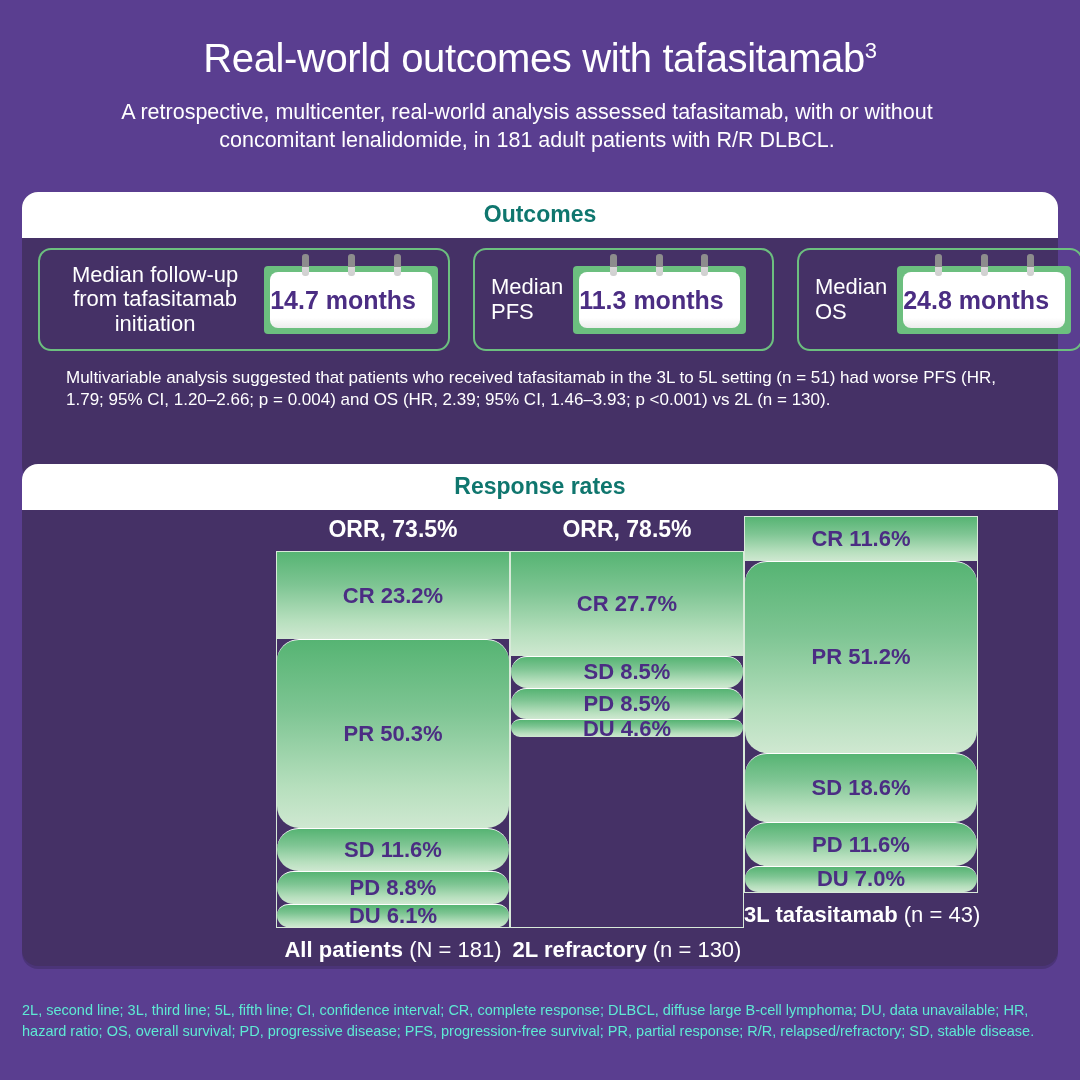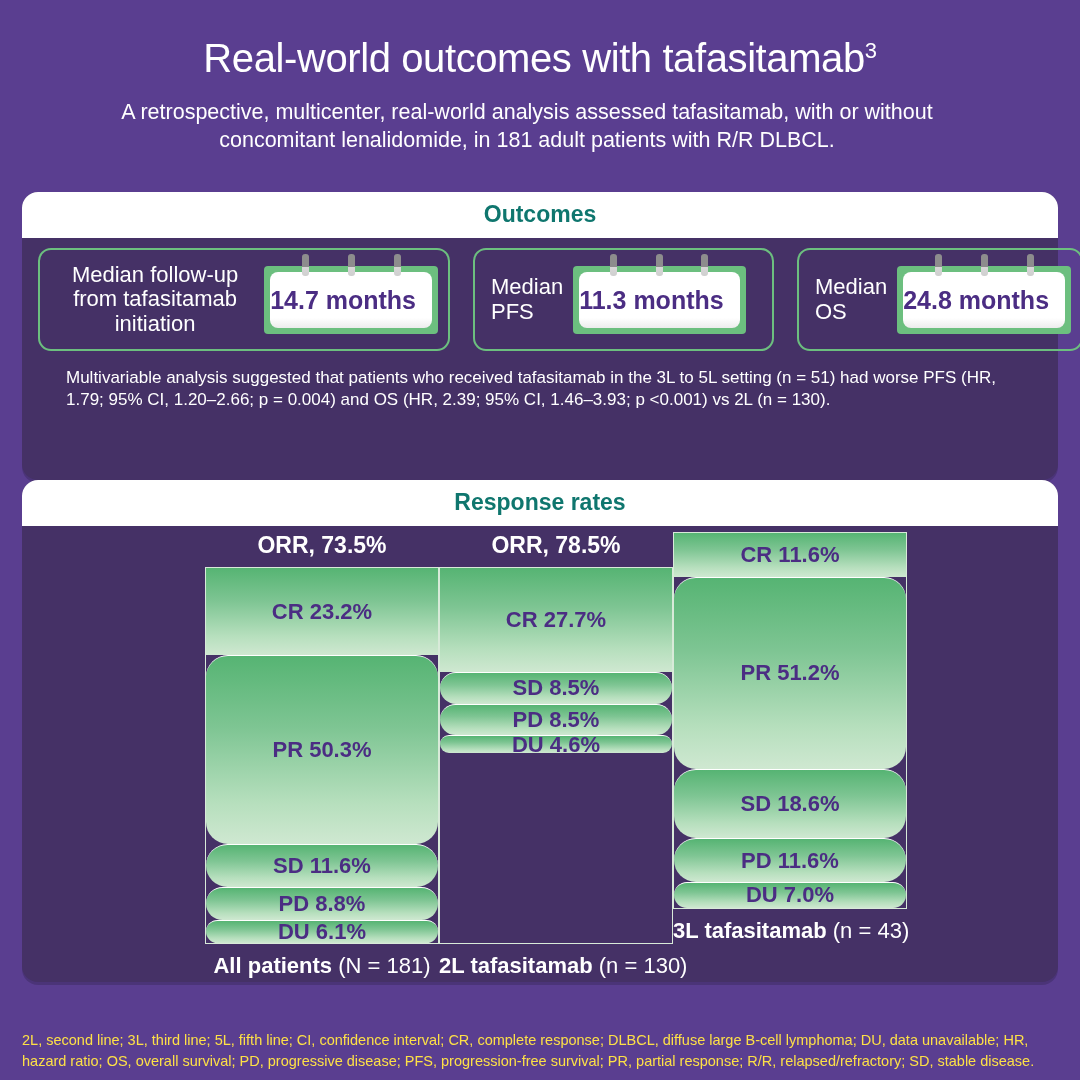--- a/index.html
+++ b/index.html
@@ -116,26 +116,26 @@
     white-space: nowrap;
   }
 
   .mva-note {
     font-size: 17px;
     line-height: 1.3;
     padding: 16px 44px 0 44px;
   }
 
   
-  #response-panel { top: 480px; height: 502px; }
+  #response-panel { top: 464px; height: 502px; }
 
   .charts {
     display: flex;
-    justify-content: center;
-    padding: 6px 24px 0 56px;
+    justify-content: flex-end;
+    padding: 6px 80px 0 56px;
   }
   .chart-col { width: 234px; display: flex; flex-direction: column; }
 
   .orr {
     text-align: center;
     font-size: 23px;
     font-weight: bold;
     margin-bottom: 8px;
   }
 
@@ -172,22 +172,21 @@
   .bar-caption span { font-weight: 400; }
 
   
   .footnote {
     position: absolute;
     left: 22px;
     top: 1000px;
     width: 1046px;
     font-size: 14.5px;
     line-height: 1.42;
-    color: #fde047;
-    margin-top: 30px;
+    color: #5eead4;
   }
 </style>
 </head>
 <body>
 
 <div class="title"><span>Real-world outcomes with tafasitamab</span><sup>3</sup></div>
 <div class="subtitle">A retrospective, multicenter, real-world analysis assessed tafasitamab, with or without concomitant lenalidomide, in 181 adult patients with R/R DLBCL.</div>
 
 <div class="panel" id="outcomes-panel">
   <div class="panel-header">Outcomes</div>
@@ -278,21 +277,21 @@
           <div class="seg" style="flex: 0 0 8.49151%;">
             <span class="seg-label">SD 8.5%</span>
           </div>
           <div class="seg" style="flex: 0 0 8.49151%;">
             <span class="seg-label">PD 8.5%</span>
           </div>
           <div class="seg" style="flex: 0 0 4.5954%;">
             <span class="seg-label">DU 4.6%</span>
           </div>
         </div>
-        <div class="bar-caption"><b>2L tafasitamab </b><span>(n = 130)</span></div>
+        <div class="bar-caption"><b>2L refractory </b><span>(n = 130)</span></div>
       </div>
       <div class="chart-col">
         <div class="bar">
           <div class="seg" style="flex: 0 0 11.6%;">
             <span class="seg-label">CR 11.6%</span>
           </div>
           <div class="seg" style="flex: 0 0 51.2%;">
             <span class="seg-label">PR 51.2%</span>
           </div>
           <div class="seg" style="flex: 0 0 18.6%;">

